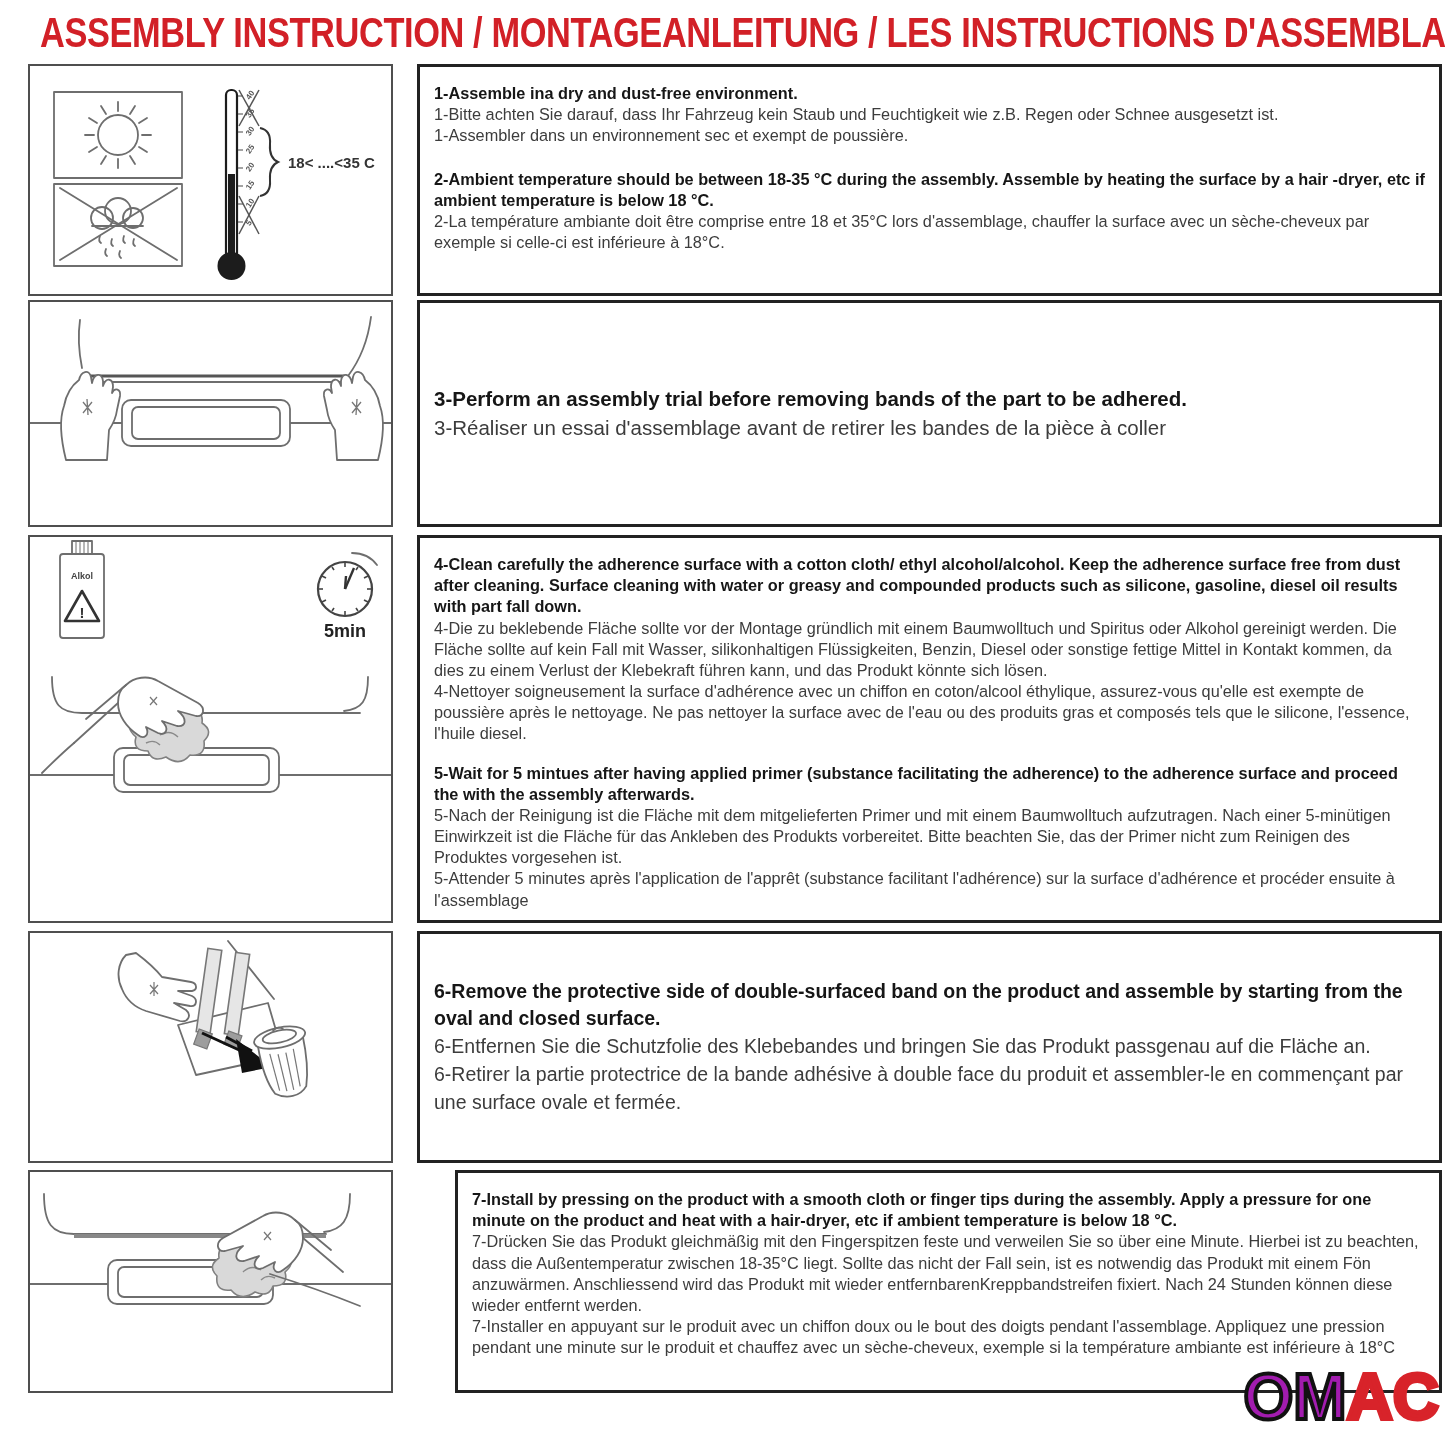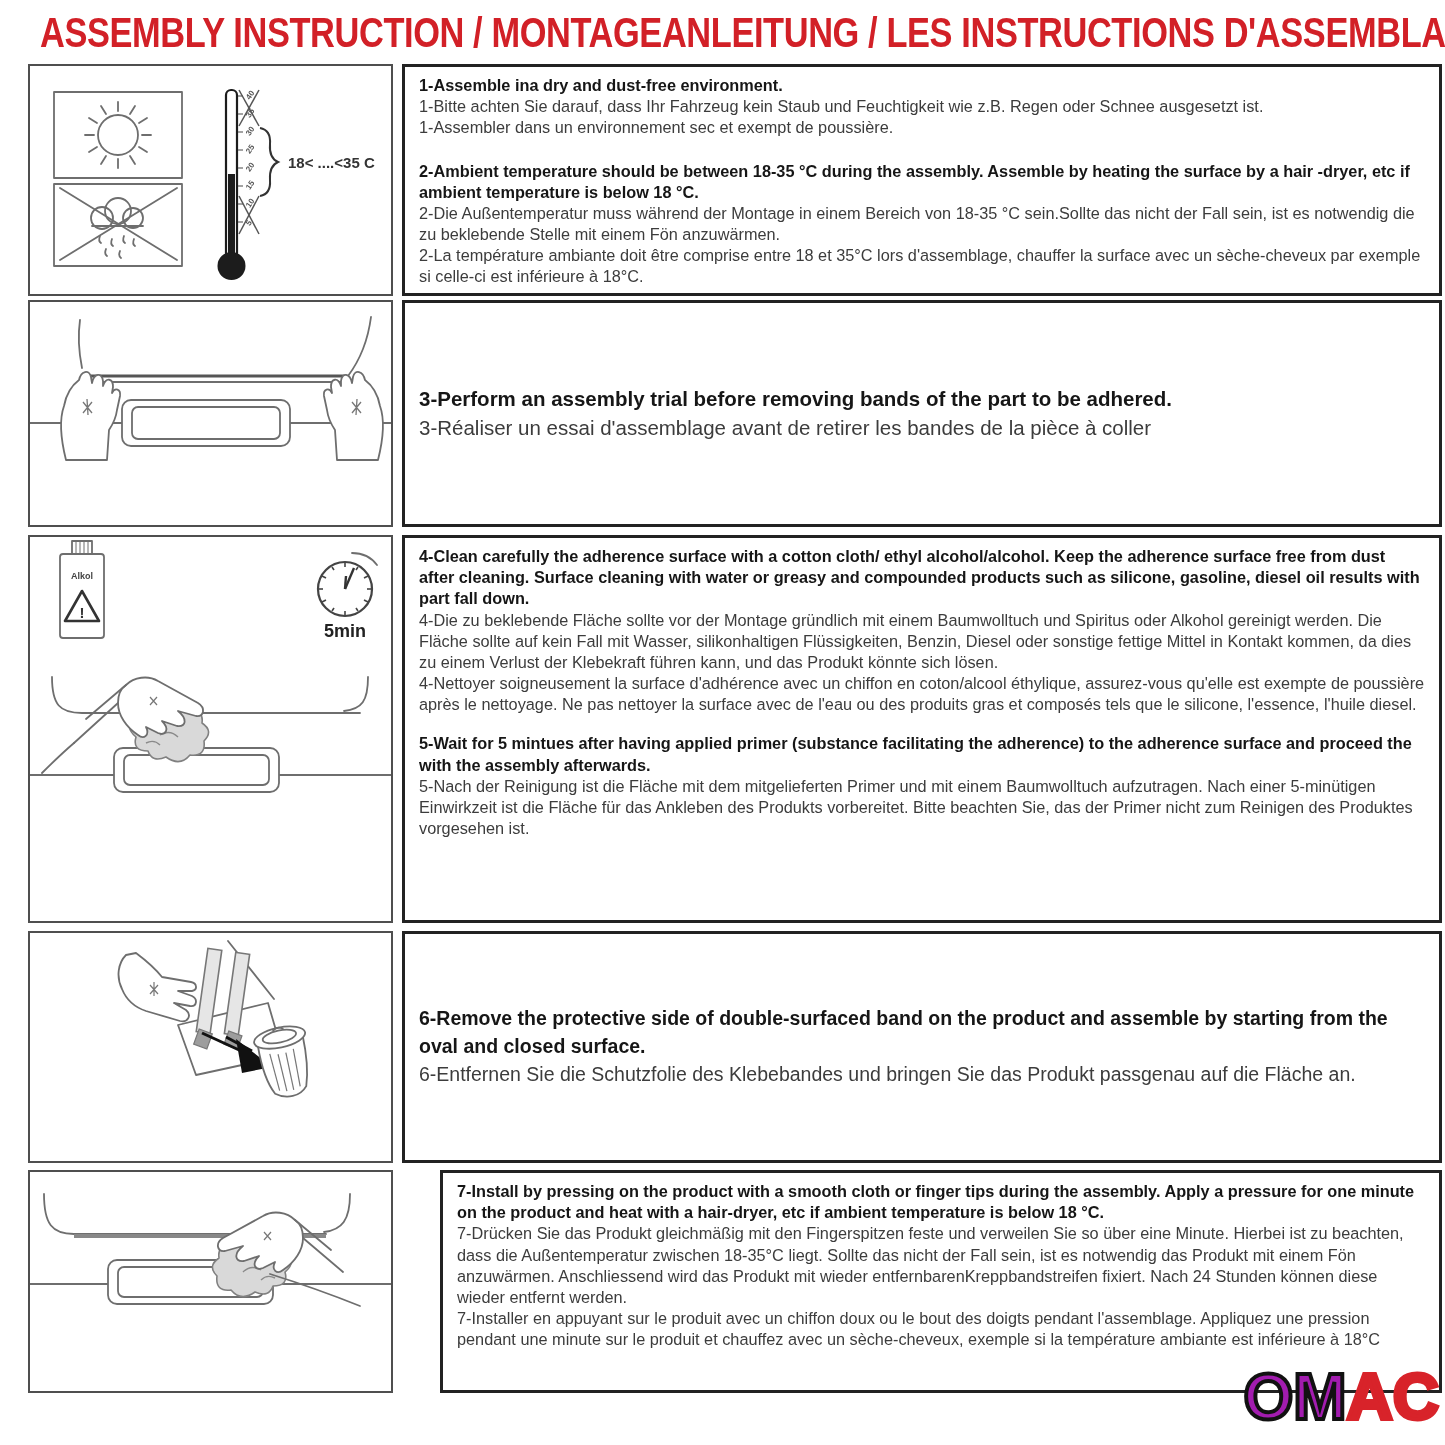--- a/index.html
+++ b/index.html
@@ -17,21 +17,21 @@
   .r2{height:227px;margin-bottom:8px;}
   .r3{height:388px;margin-bottom:8px;}
   .r4{height:232px;margin-bottom:7px;}
   .r5{height:223px;gap:47px;}
   .figbox{
     width:365px;flex:none;border:2px solid #4f4f4f;background:#fff;
     box-sizing:border-box;overflow:hidden;
   }
   .textbox{
     flex:1;border:3px solid #222;background:#fff;box-sizing:border-box;
-    padding:8px 14px;overflow:hidden;
+    padding:16px 14px;overflow:hidden;margin-left:15px;
   }
   .textbox p{margin:0;}
   .t-md{font-size:16.3px;line-height:1.3;color:#3c3c3c;}
   .t-lg{font-size:20.5px;line-height:1.38;color:#3c3c3c;}
   .t-xl{font-size:19.5px;line-height:1.42;color:#3c3c3c;}
   .vcenter{display:flex;flex-direction:column;justify-content:center;}
   .b{font-weight:bold;color:#161616;}
   .spacer-lg{height:22px;}
   .spacer-sm{height:18px;}
   .maxw{max-width:860px;}
@@ -122,21 +122,20 @@
       <path d="M230,62 Q241,64 240,78 Q239,92 248,96 Q239,100 240,114 Q241,128 230,130" stroke="#333" stroke-width="2" fill="none"></path>
       <text x="258" y="102" font-size="15" font-weight="bold" fill="#333">18&lt; ....&lt;35 C</text>
     </svg>
   </div>
   <div class="textbox t-md">
     <p class="b">1-Assemble ina dry and dust-free environment.</p>
     <p>1-Bitte achten Sie darauf, dass Ihr Fahrzeug kein Staub und Feuchtigkeit wie z.B. Regen oder Schnee ausgesetzt ist.</p>
     <p>1-Assembler dans un environnement sec et exempt de poussière.</p>
     <div class="spacer-lg"></div>
     <p class="b">2-Ambient temperature should be between 18-35 °C  during the assembly. Assemble by heating the surface by a hair -dryer, etc if ambient temperature is below 18 °C.</p>
-    <p>2-Die Außentemperatur muss während der Montage in einem Bereich von 18-35 °C  sein.Sollte das nicht der Fall sein, ist es notwendig die zu beklebende Stelle mit einem Fön anzuwärmen.</p>
     <p>2-La température ambiante doit être comprise entre 18 et 35°C lors d'assemblage, chauffer la surface avec un sèche-cheveux par exemple si celle-ci est inférieure à 18°C.</p>
   </div>
 </div>
 
 <div class="row r2">
   <div class="figbox">
     <svg width="361" height="223" viewBox="0 0 361 223">
       <line x1="0" y1="121" x2="361" y2="121" class="ln"></line>
 
       <line x1="60" y1="74" x2="316" y2="74" stroke="#555" stroke-width="3"></line>
@@ -213,20 +212,21 @@
       <path d="M120,160 l7,8 M127,160 l-7,8" stroke="#777" stroke-width="1.2"></path>
     </svg>
   </div>
   <div class="textbox t-md">
     <p class="b">4-Clean carefully the adherence surface with a cotton cloth/ ethyl alcohol/alcohol. Keep the adherence surface free from dust after cleaning. Surface cleaning with water or greasy and compounded products such as silicone, gasoline, diesel oil results with part fall down.</p>
     <p>4-Die zu beklebende Fläche sollte vor der Montage gründlich mit einem Baumwolltuch und Spiritus oder Alkohol gereinigt werden. Die Fläche sollte auf kein Fall mit Wasser, silikonhaltigen Flüssigkeiten, Benzin, Diesel oder sonstige fettige Mittel in Kontakt kommen, da dies zu einem Verlust der Klebekraft führen kann, und das Produkt könnte sich lösen.</p>
     <p>4-Nettoyer soigneusement la surface d'adhérence avec un chiffon en coton/alcool éthylique, assurez-vous qu'elle est exempte de poussière après le nettoyage. Ne pas nettoyer la surface avec de l'eau ou des produits gras et composés tels que le silicone, l'essence, l'huile diesel.</p>
     <div class="spacer-sm"></div>
     <p class="b">5-Wait for 5 mintues after having applied primer (substance facilitating the adherence) to the adherence surface and proceed the with the assembly afterwards.</p>
     <p>5-Nach der Reinigung ist die Fläche mit dem mitgelieferten Primer und mit einem Baumwolltuch aufzutragen. Nach einer 5-minütigen Einwirkzeit ist die Fläche für das Ankleben des Produkts vorbereitet. Bitte beachten Sie, das der Primer nicht zum Reinigen des Produktes vorgesehen ist.</p>
+    <p>5-Attender 5 minutes après l'application de l'apprêt (substance facilitant l'adhérence) sur la surface d'adhérence et procéder ensuite à l'assemblage</p>
   </div>
 </div>
 
 <div class="row r4">
   <div class="figbox">
     <svg width="361" height="228" viewBox="0 0 361 228">
 
       <path d="M148,92 L238,70 L252,118 L212,132 L166,142 Z" class="fw"></path>
       <line x1="198" y1="8" x2="244" y2="66" class="ln"></line>
 
@@ -255,20 +255,21 @@
         <ellipse cx="255" cy="104" rx="26" ry="10" class="fw"></ellipse>
         <ellipse cx="255" cy="103" rx="17" ry="6" class="fw"></ellipse>
         <path d="M250,96 q5,-4 10,0" class="ln"></path>
       </g>
     </svg>
   </div>
   <div class="textbox t-xl vcenter">
     <div>
       <p class="b">6-Remove the protective side of double-surfaced band on the product and assemble by starting from the oval and closed surface.</p>
       <p>6-Entfernen Sie die Schutzfolie des Klebebandes und bringen Sie das Produkt passgenau auf die Fläche an.</p>
+      <p>6-Retirer la partie protectrice de la bande adhésive à double face du produit et assembler-le en commençant par une surface ovale et fermée.</p>
     </div>
   </div>
 </div>
 
 <div class="row r5">
   <div class="figbox">
     <svg width="361" height="219" viewBox="0 0 361 219">
 
       <path d="M14,22 C14,52 22,62 44,62 L296,62" class="ln"></path>
       <path d="M320,22 C320,48 312,58 294,60" class="ln"></path>

